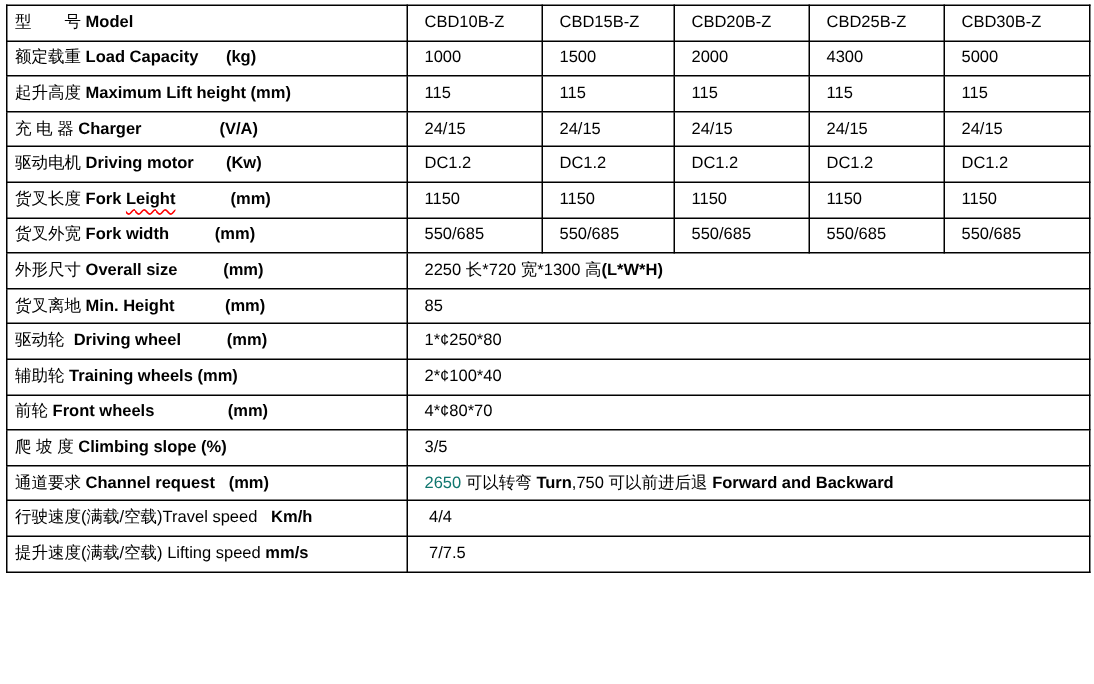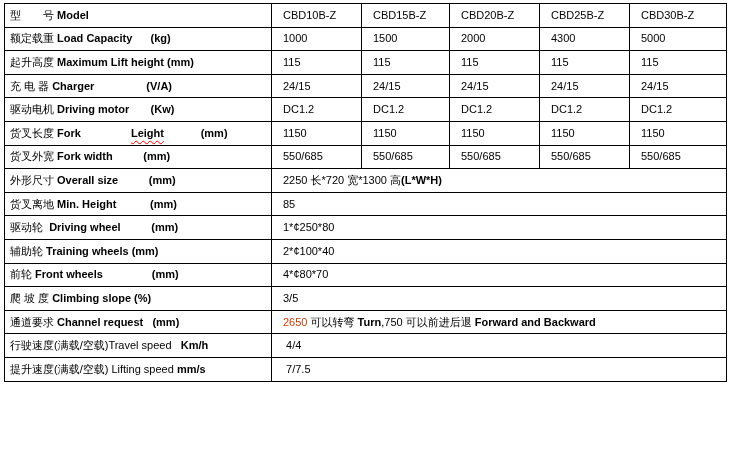--- a/index.html
+++ b/index.html
@@ -31,27 +31,26 @@
     padding: 0 2px 0 5px;
     white-space: pre;
     overflow: hidden;
     vertical-align: middle;
     line-height: 1;
   }
   table.spec td.val {
     padding-left: 11px;
   }
   .b { font-weight: bold; }
-  .red { color: #c2410c; }
+  .red { color: #0f766e; }
   .wavy {
     text-decoration: underline wavy #FF0000;
     text-decoration-thickness: 1px;
     text-underline-offset: 3px;
     text-decoration-skip-ink: none;
-    margin-left: 47px;
   }
 </style>
 </head>
 <body>
 
 <div class="page">
   <table class="spec">
     <colgroup>
       <col style="width:267px">
       <col style="width:90px">

